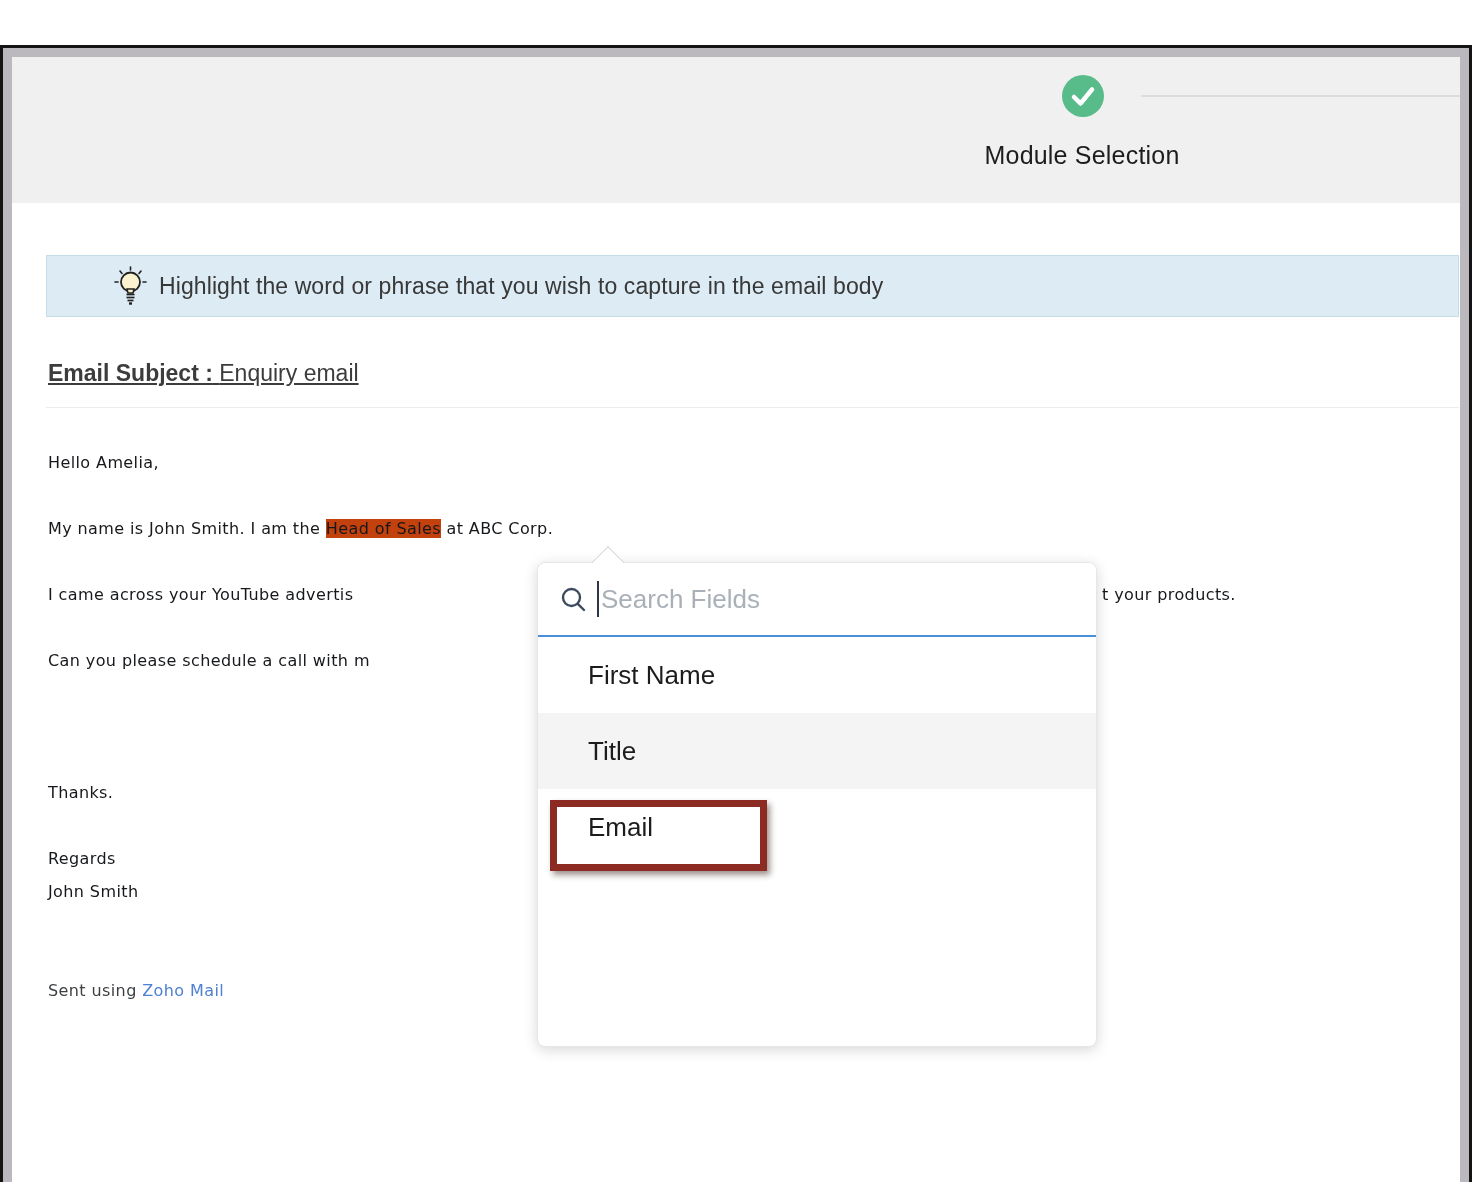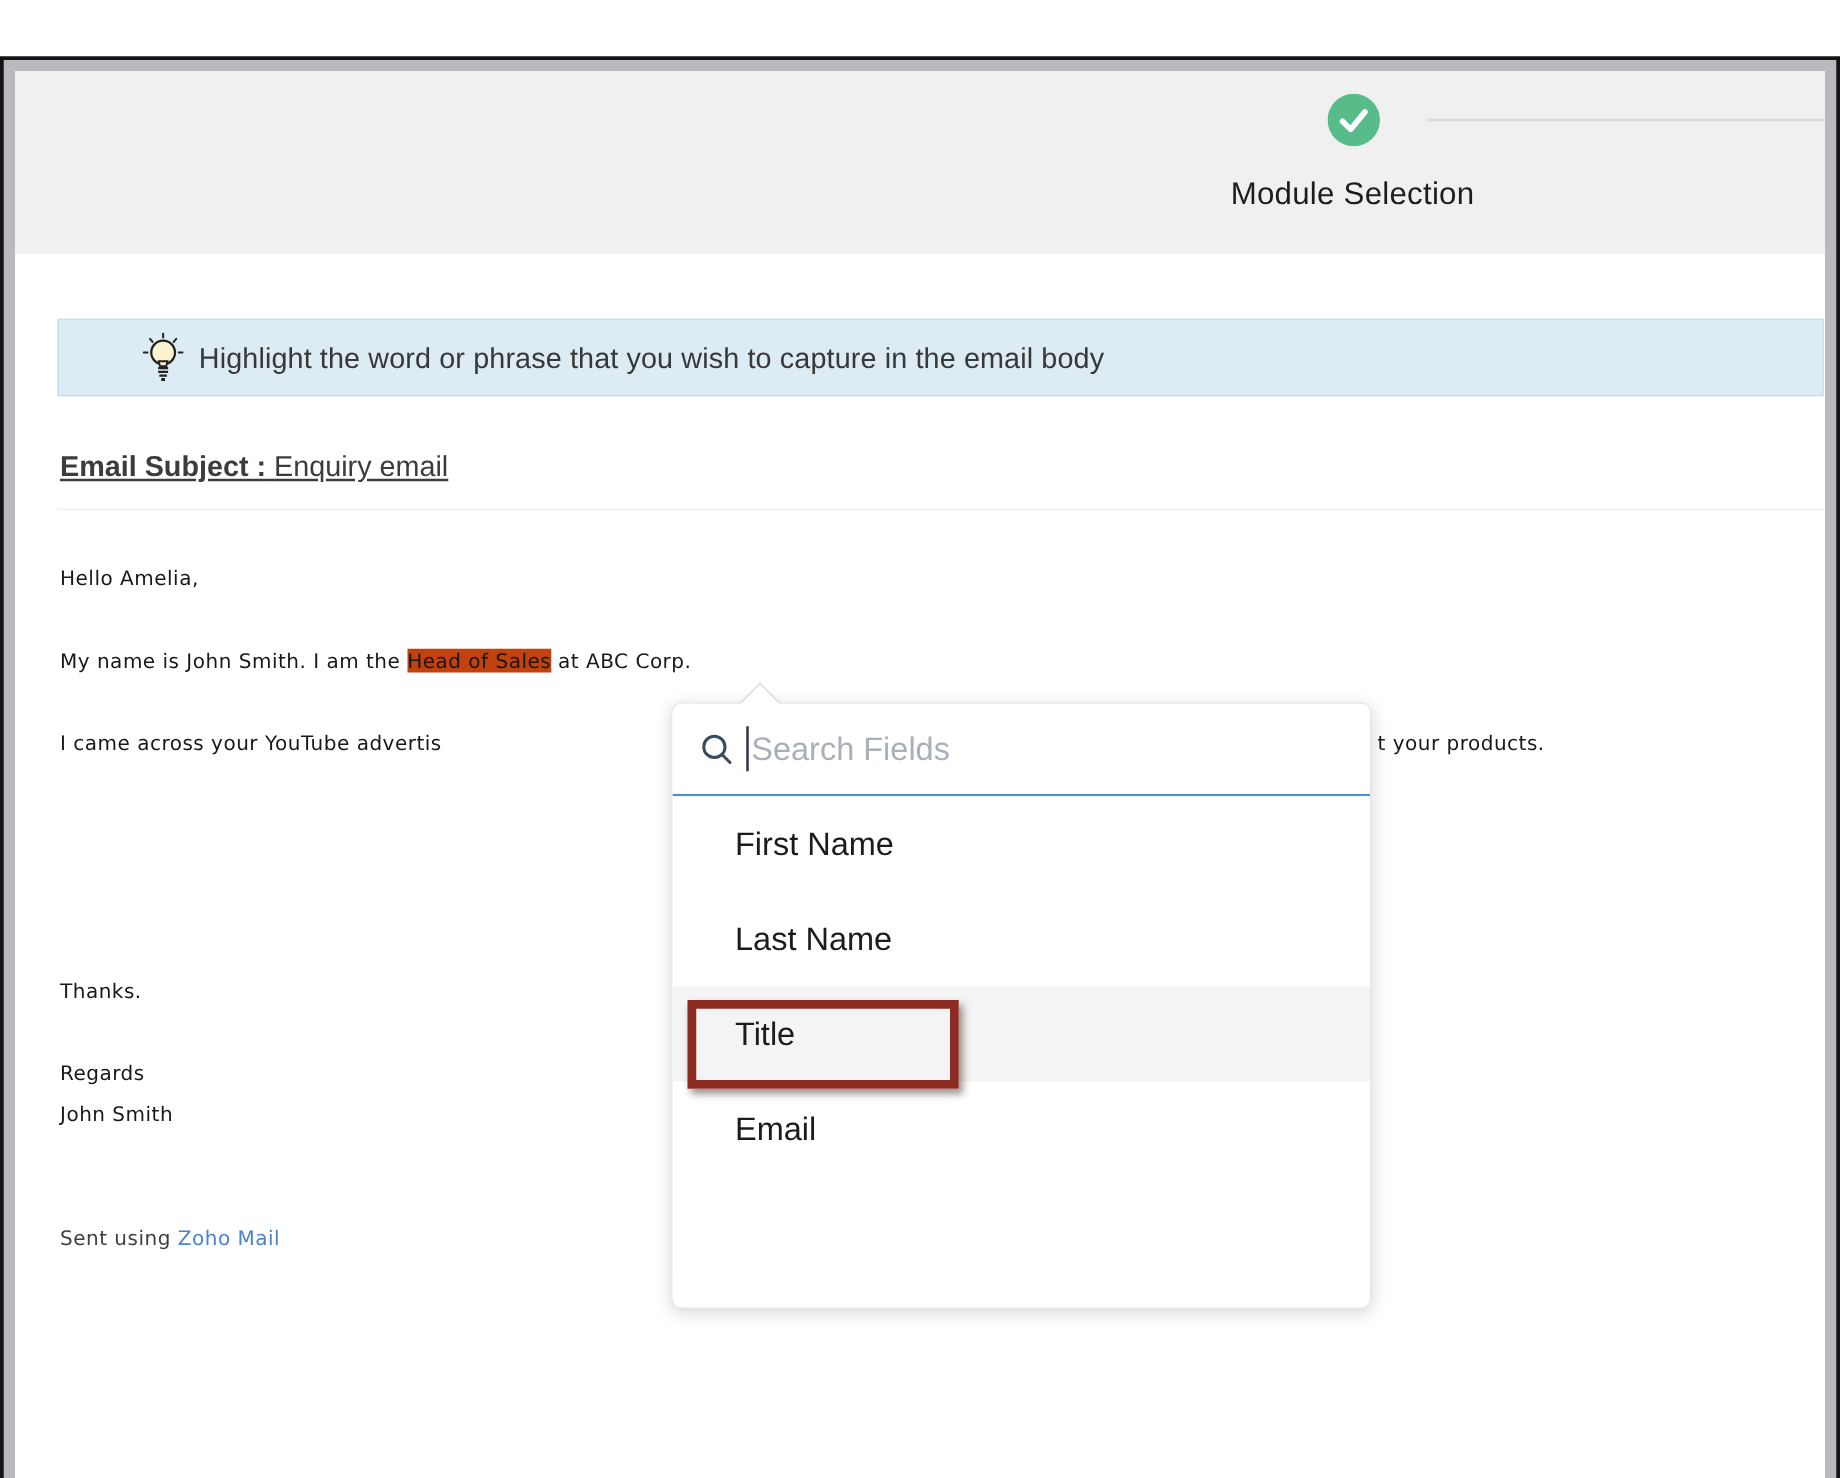--- a/index.html
+++ b/index.html
@@ -105,39 +105,39 @@
         <b>Email Subject :</b>
         <span>Enquiry email</span>
       </div>
       <div class="subject-divider"></div>
 
       <div class="email-body">
         <div class="bline l1">Hello Amelia,</div>
         <div class="bline l2"><span>My name is John Smith. I am the </span><span class="hl">Head of Sales</span><span> at ABC Corp.</span></div>
         <div class="bline l3">I came across your YouTube advertis</div>
         <div class="l3r">t your products.</div>
+        <div class="bline l4">Can you please schedule a call with m</div>
         <div class="bline l6">Thanks.</div>
         <div class="bline l7">Regards</div>
         <div class="bline l8">John Smith</div>
         <div class="bline l9"><span>Sent using </span><span class="zlink">Zoho Mail</span></div>
       </div>
 
       <div class="dropdown">
         <div class="dd-caret"></div>
         <div class="dd-search">
           <svg width="27" height="27" viewBox="0 0 27 27">
             <circle cx="11.5" cy="11.5" r="8.5" fill="none" stroke="#3b4a5e" stroke-width="2.4"></circle>
             <line x1="17.8" y1="17.8" x2="24" y2="24" stroke="#3b4a5e" stroke-width="2.4" stroke-linecap="round"></line>
           </svg>
           <div class="text-cursor"></div>
           <input class="dd-input" type="text" placeholder="Search Fields" style="">
         </div>
         <div class="dd-list">
           <div class="dd-item">First Name</div>
-          <div class="dd-item">Last Name</div>
           <div class="dd-item active">Title</div>
           <div class="dd-item">Email</div>
         </div>
       </div>
 
       <div class="annotation"></div>
 
     </div>
   </div>
 </div>

